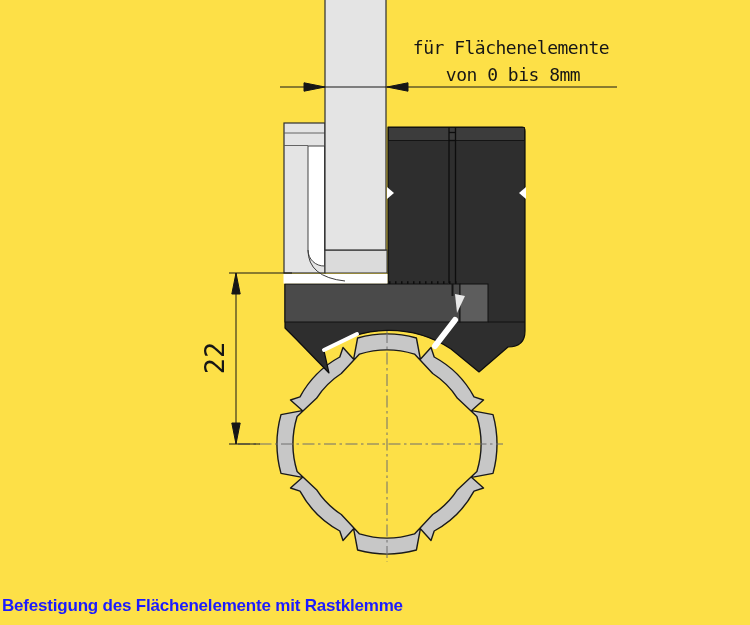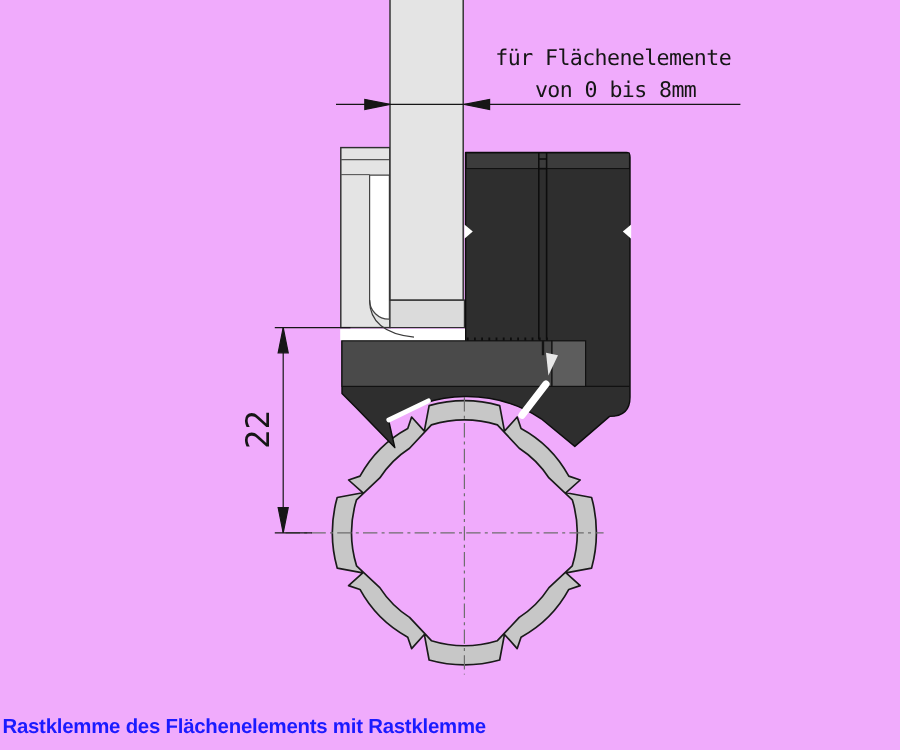--- a/index.html
+++ b/index.html
@@ -1,19 +1,19 @@
 <!DOCTYPE html>
 <html><head>
 <meta charset="utf-8">
 <style>
   html,body{margin:0;padding:0;background:#fff;}
   .canvas{
     position:relative;
     width:750px;height:625px;
-    background:#f0abfc;
+    background:#fde047;
     font-family:"DejaVu Sans Mono", monospace;
     overflow:hidden;
   }
   svg{position:absolute;left:0;top:0;}
   .anno-text{
     font-family:"DejaVu Sans Mono", monospace;
     font-size:18px;
     fill:#161616;
     letter-spacing:-0.5px;
   }
@@ -140,14 +140,14 @@
     <g stroke="#161616" stroke-width="1" fill="#161616">
       <line x1="229" y1="273" x2="292" y2="273" fill="none"></line>
       <line x1="229" y1="444" x2="260" y2="444" fill="none"></line>
       <line x1="236" y1="273" x2="236" y2="444" fill="none"></line>
       <polygon points="236,273 231.8,294 240.2,294"></polygon>
       <polygon points="236,444 231.8,423 240.2,423"></polygon>
     </g>
     <text class="dim-text" x="224" y="358" text-anchor="middle" transform="rotate(-90 224 358)">22</text>
   </svg>
 
-  <div class="caption">Rastklemme des Flächenelements mit Rastklemme</div>
+  <div class="caption">Befestigung des Flächenelemente mit Rastklemme</div>
 </div>
 
 </body></html>

